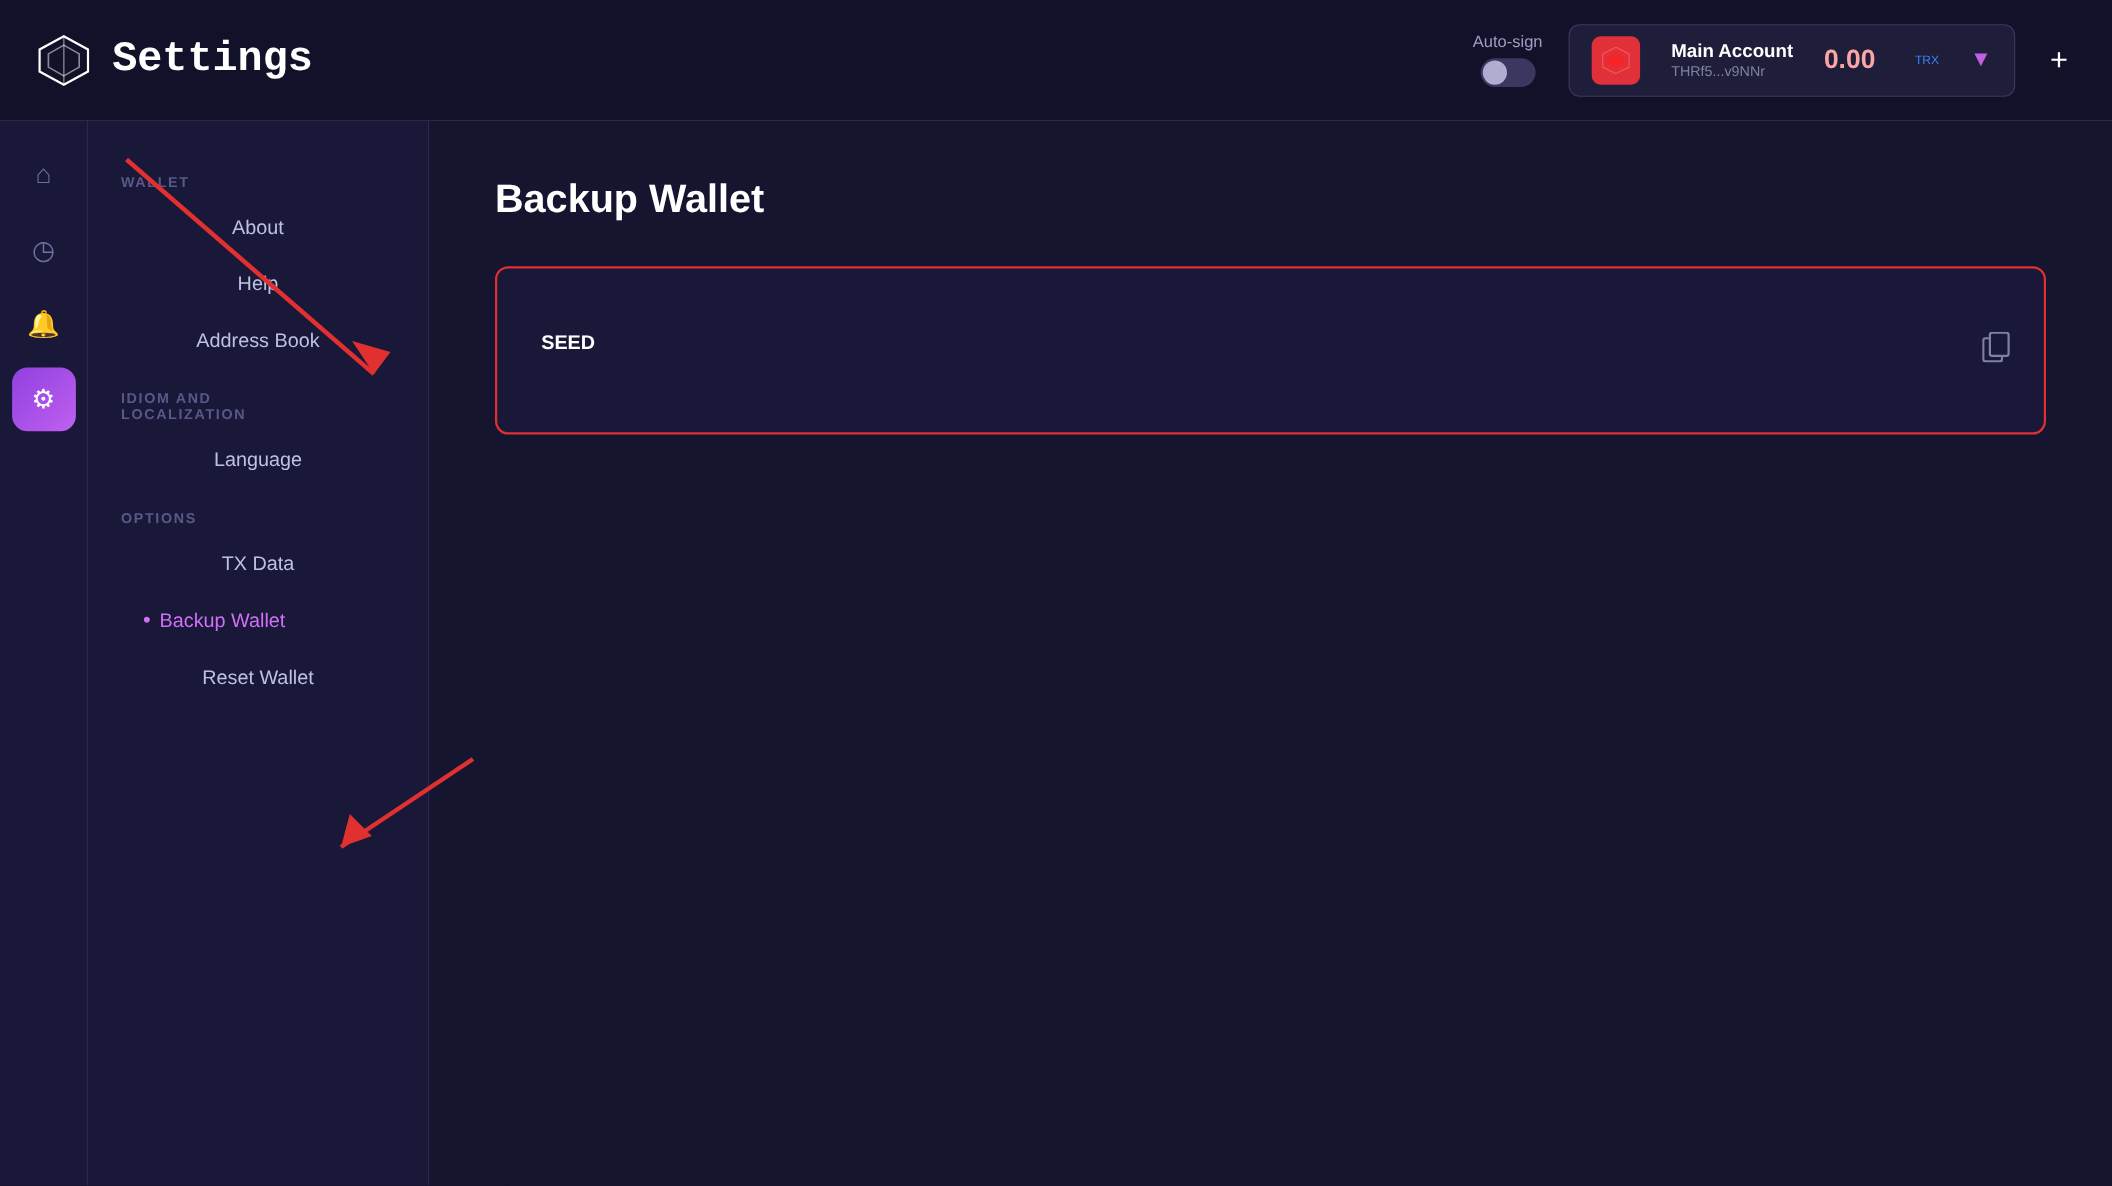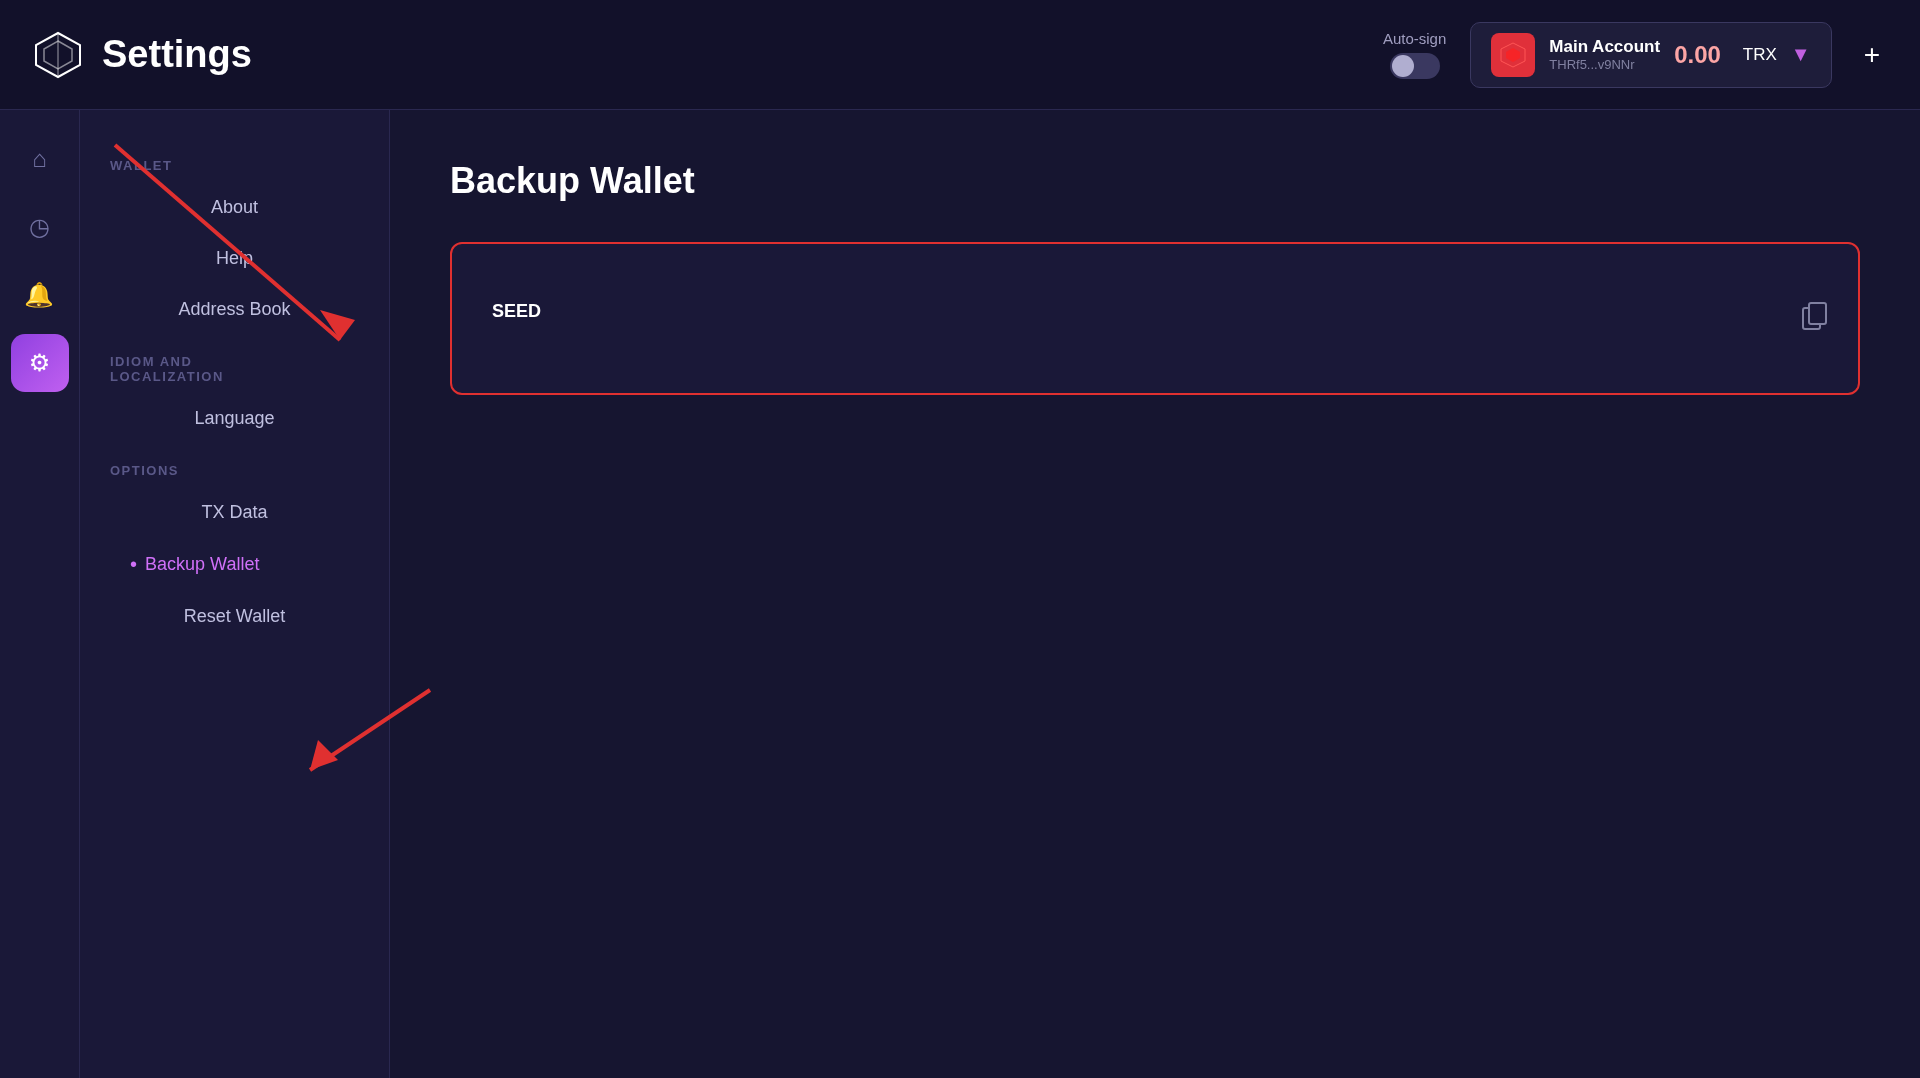--- a/index.html
+++ b/index.html
@@ -31,20 +31,21 @@
       flex: 1;
     }
     .logo-icon {
       width: 52px;
       height: 52px;
     }
     .app-title {
       font-size: 38px;
       font-weight: 700;
       color: #ffffff;
+      font-family: Liberation Mono, monospace;
     }
     .header-right {
       display: flex;
       align-items: center;
       gap: 24px;
       justify-content: center;
     }
     .autosign-area {
       display: flex;
       flex-direction: column;
@@ -69,21 +70,21 @@
       background: #b0aed0;
       border-radius: 50%;
       position: absolute;
       top: 2px;
       left: 2px;
       transition: left 0.2s;
     }
     .account-badge {
       display: flex;
       align-items: center;
-      gap: 14px;
+      gap: 28px;
       background: #1e1d3a;
       border: 1px solid #3a3860;
       border-radius: 10px;
       padding: 10px 20px;
       min-width: 340px;
     }
     .account-icon {
       width: 44px;
       height: 44px;
       background: #e0303a;
@@ -107,22 +108,22 @@
       font-size: 13px;
       color: #8080a0;
     }
     .account-balance {
       font-size: 24px;
       font-weight: 700;
       color: #fca5a5;
       margin-left: auto;
     }
     .account-currency {
-      font-size: 17px;
-      color: #ffffff;
+      font-size: 11px;
+      color: #3b82f6;
       margin-left: 8px;
     }
     .dropdown-arrow {
       color: #c060e0;
       font-size: 20px;
       cursor: pointer;
     }
     .plus-btn {
       font-size: 28px;
       color: #ffffff;

